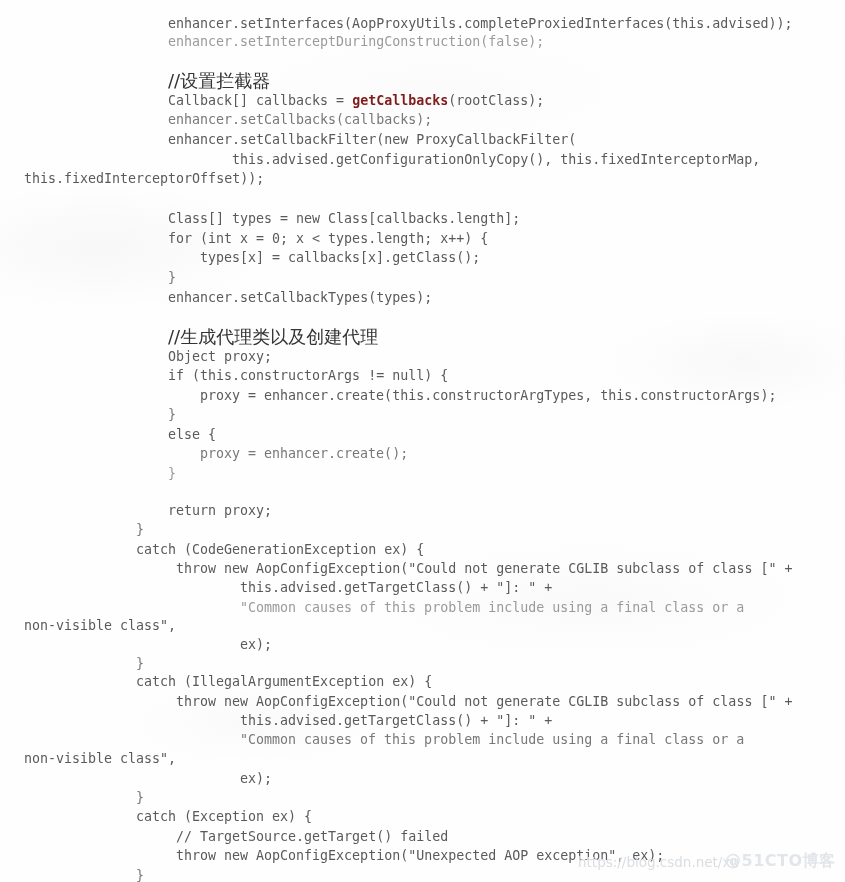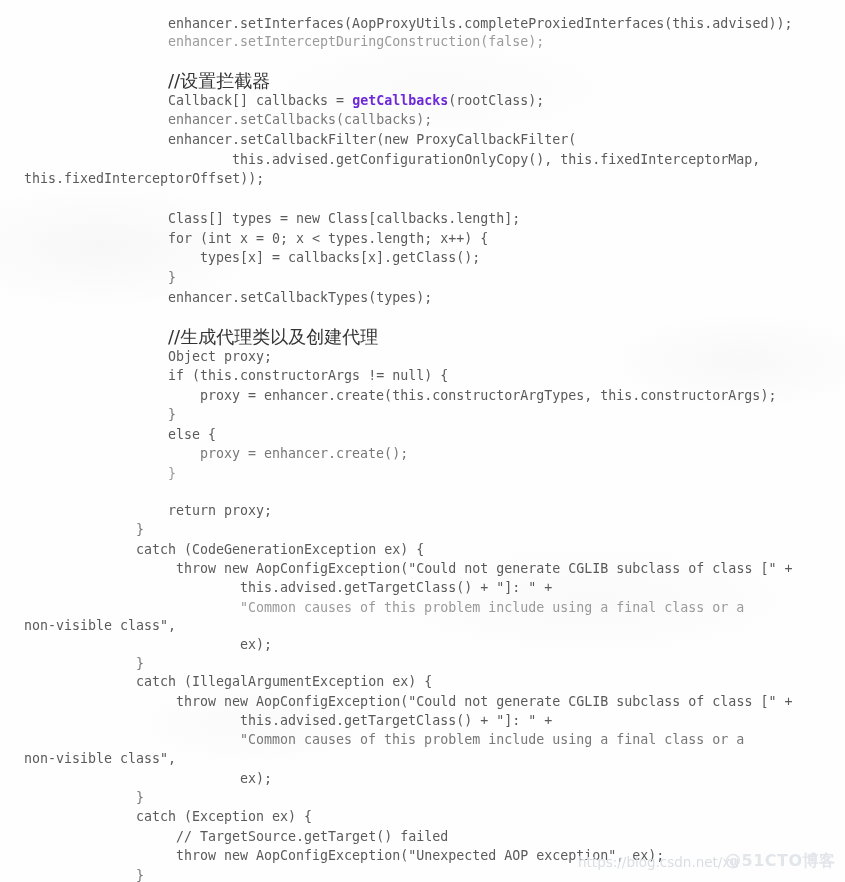--- a/index.html
+++ b/index.html
@@ -40,21 +40,21 @@
     left: 0;
     width: 845px;
     height: 20px;
     font-size: 13.3px;
     line-height: 20px;
     white-space: pre;
     color: #3c3c3c;
     letter-spacing: 0px;
   }
   .code-line .seg { white-space: pre; }
-  .code-line .bold { font-weight: bold; color: #6d28d9; }
+  .code-line .bold { font-weight: bold; color: #7f1d1d; }
   
   .ink-faint  { color: #9a9a9a; }
   .ink-light  { color: #787878; }
   .ink-mid    { color: #5a5a5a; }
   .ink-dark   { color: #333333; }
   .cjk {
     font-family: "DejaVu Sans", "Liberation Sans", sans-serif;
     font-size: 18px;
   }
   #watermark {

